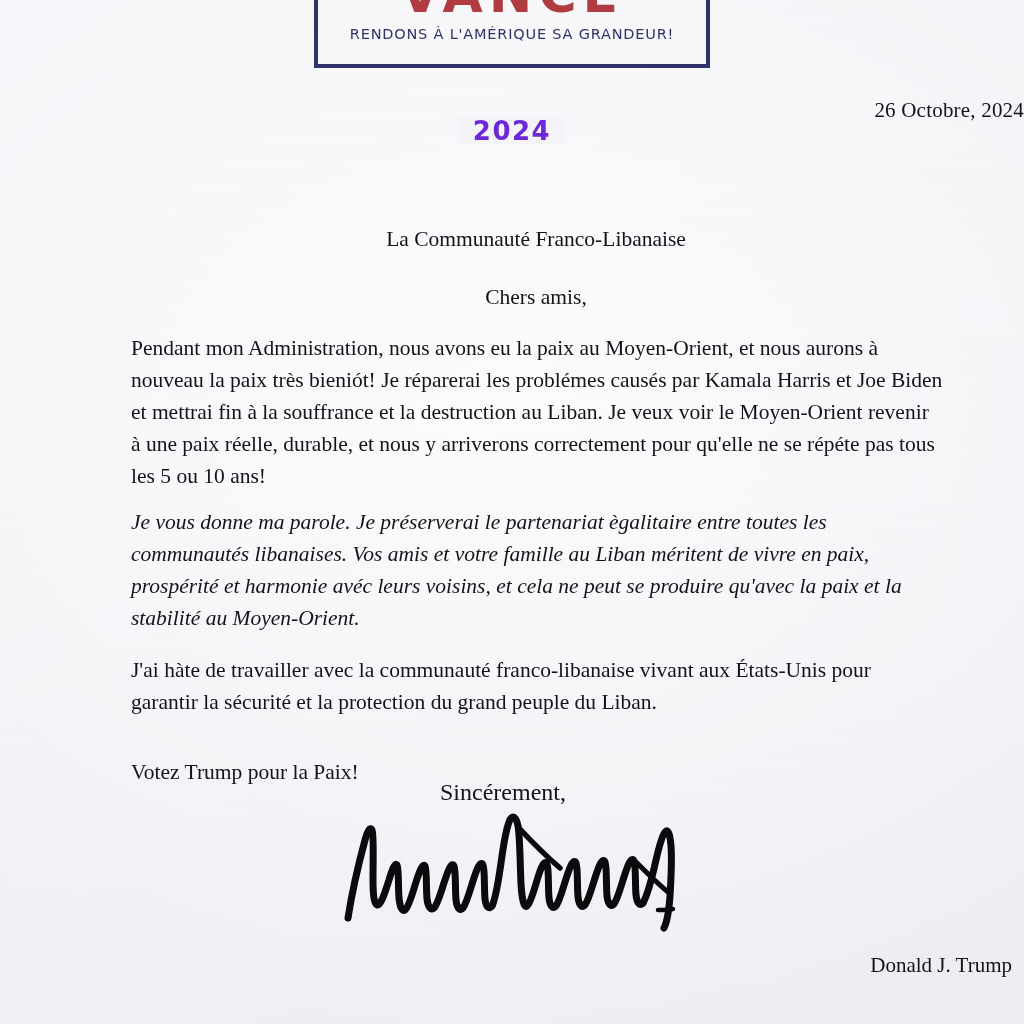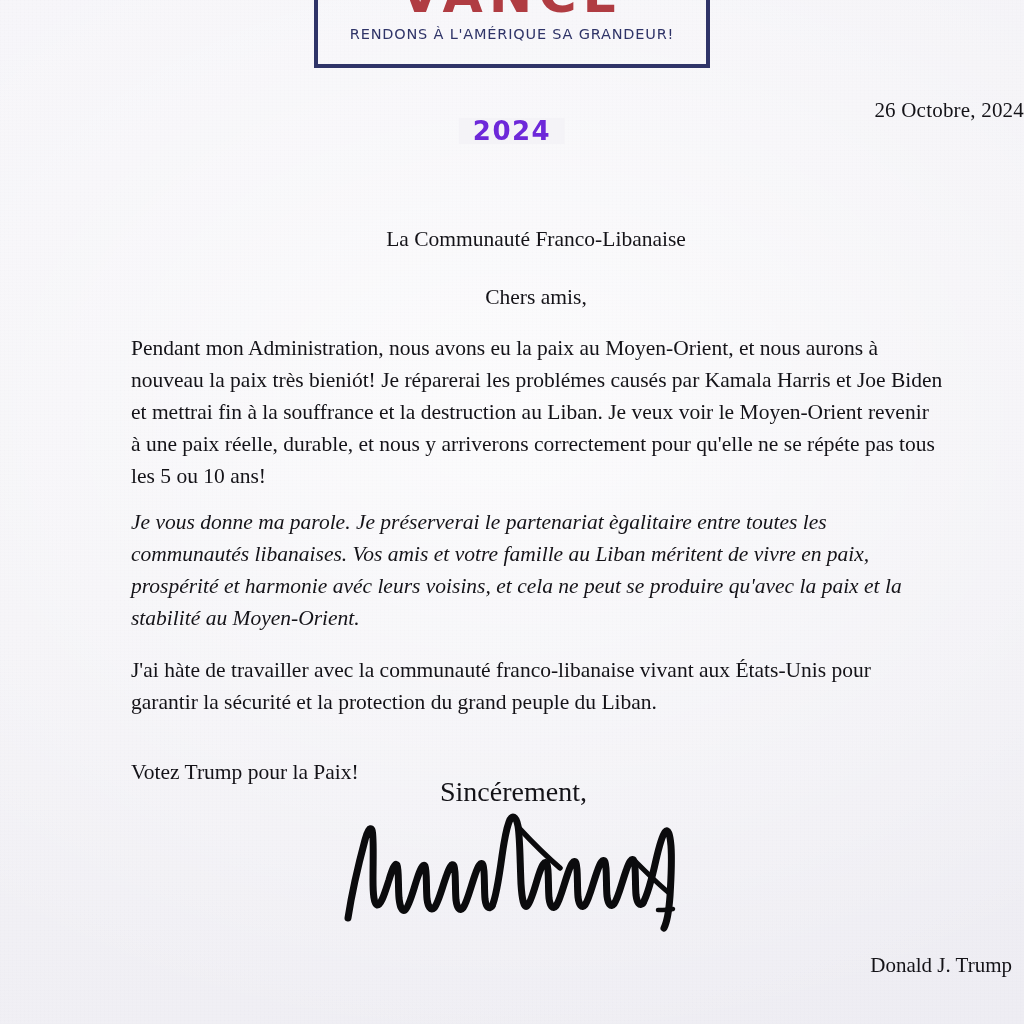--- a/index.html
+++ b/index.html
@@ -128,21 +128,21 @@
   .para p { margin: 0; }
   .p1 { top: 320px; margin-top: 12px; }
   .p2 { top: 506px; font-style: italic; }
   .p3 { top: 654px; }
   .closing-line { top: 756px; }
 
   .signoff {
     position: absolute;
     left: 440px;
     top: 776px;
-    font-size: 28px;
+    font-size: 24px;
     line-height: 32px;
   }
 
   .signature {
     position: absolute;
     left: 336px;
     top: 806px;
     width: 350px;
     height: 140px;
   }

